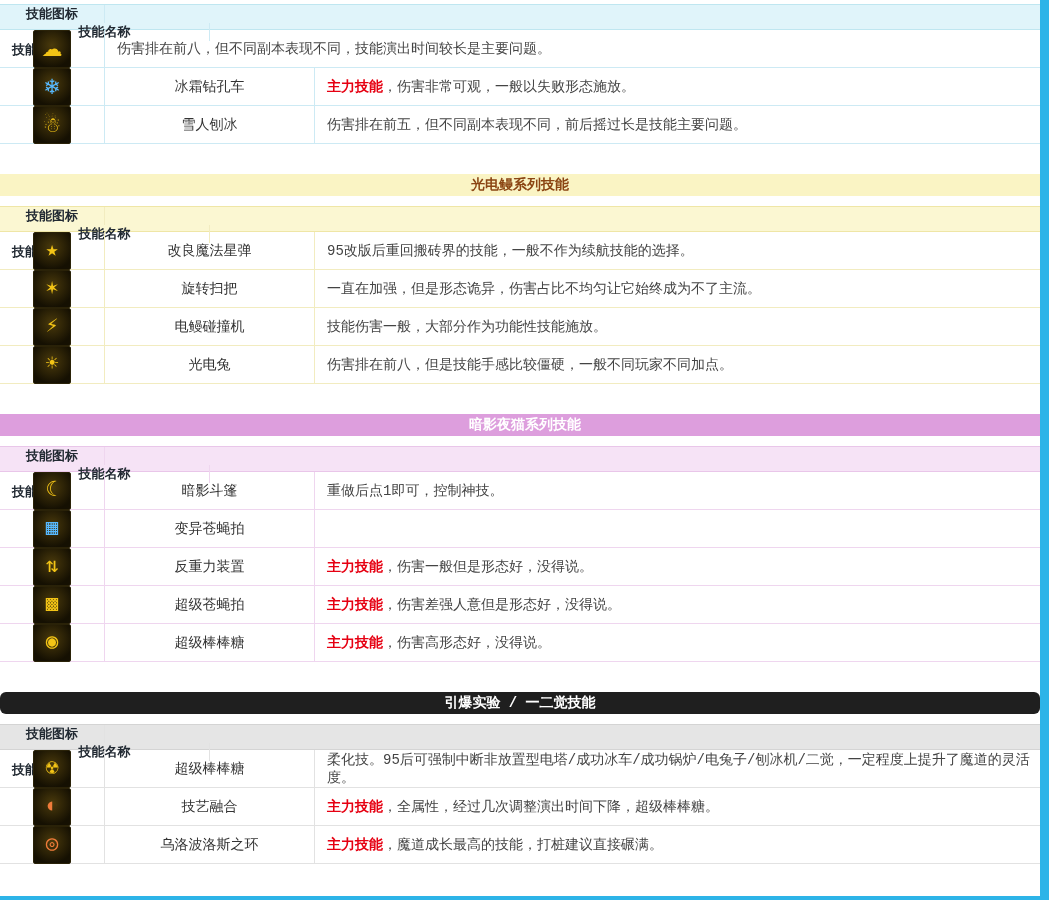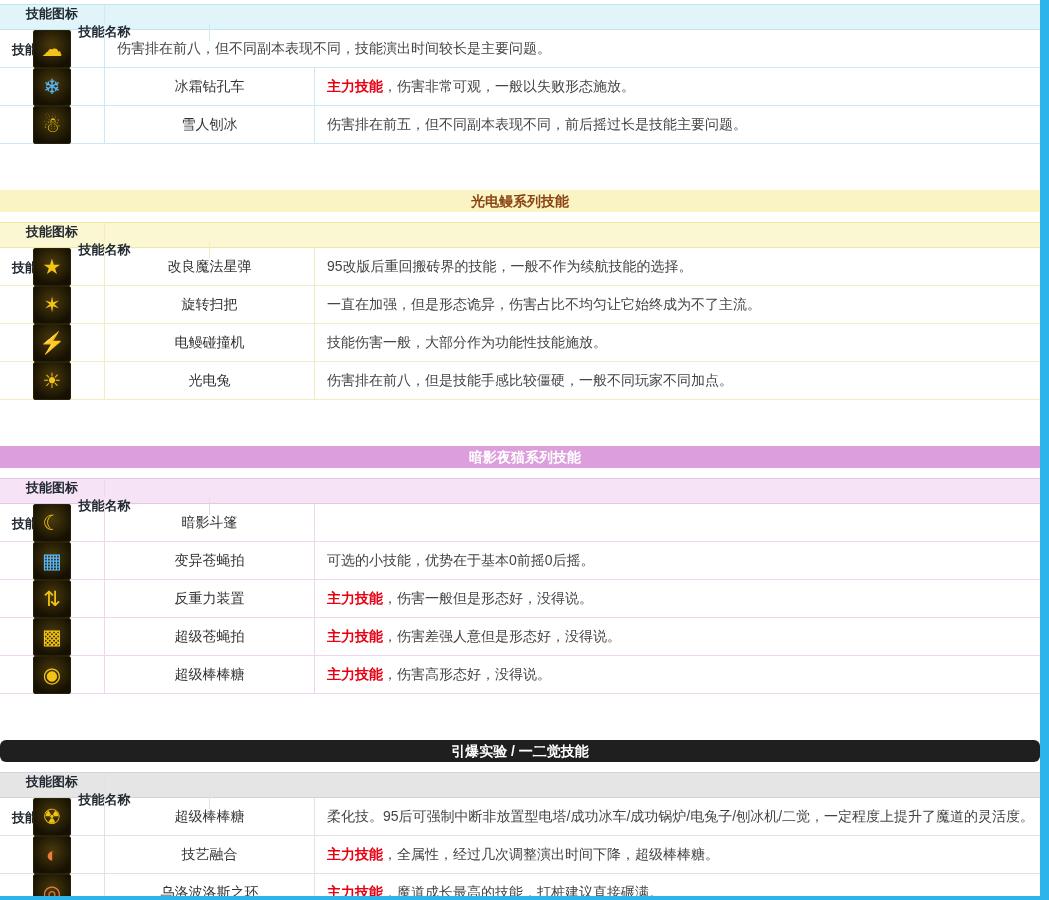--- a/index.html
+++ b/index.html
@@ -12,21 +12,21 @@
     position:relative;
   }
   .content {
     position:absolute; top:0; left:0;
     width:1040px; height:896px;
     background:#ffffff;
     overflow:hidden;
   }
   .section { width:100%; }
   .section.first { margin-top:4px; }
-  .section + .section { margin-top:46px; }
+  .section + .section { margin-top:30px;font-family:Liberation Mono, monospace; }
 
   .title-bar {
     height:22px; line-height:22px;
     text-align:center; font-weight:bold; font-size:14px;
     margin-bottom:10px;
   }
   .header-row { display:flex; height:26px; align-items:center; font-weight:bold; font-size:13px; color:#222a33;flex-direction:column; }
   .row { display:flex; height:38px; align-items:center; background:#fff; font-size:14px; color:#333; }
 
   .c1 { width:105px; display:flex; justify-content:center; align-items:center; align-self:stretch; }
@@ -184,31 +184,31 @@
       <div class="c2">技能名称</div>
       <div class="c3">技能简介</div>
     </div>
     <div class="row">
       <div class="c1">
           <span class="skill-icon">
             <span>☾</span>
           </span>
         </div>
       <div class="c2">暗影斗篷</div>
+      <div class="c3">
+          <span><span class="tag"></span><span class="desc-text">重做后点1即可，控制神技。</span></span>
+        </div>
     </div>
     <div class="row">
       <div class="c1">
           <span class="skill-icon blue">
             <span>▦</span>
           </span>
         </div>
       <div class="c2">变异苍蝇拍</div>
-      <div class="c3">
-          <span><span class="tag"></span><span class="desc-text">可选的小技能，优势在于基本0前摇0后摇。</span></span>
-        </div>
     </div>
     <div class="row">
       <div class="c1">
           <span class="skill-icon">
             <span>⇅</span>
           </span>
         </div>
       <div class="c2">反重力装置</div>
       <div class="c3">
           <span><span class="tag">主力技能</span><span class="desc-text">，伤害一般但是形态好，没得说。</span></span>

